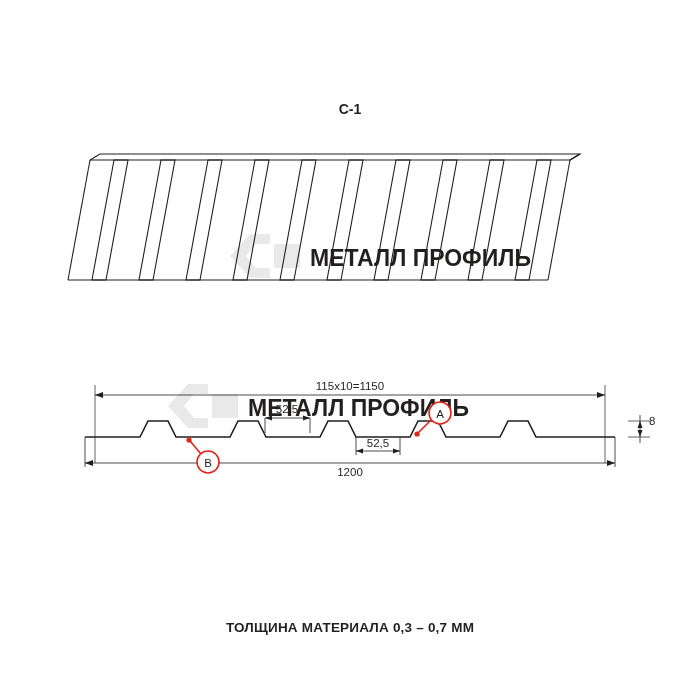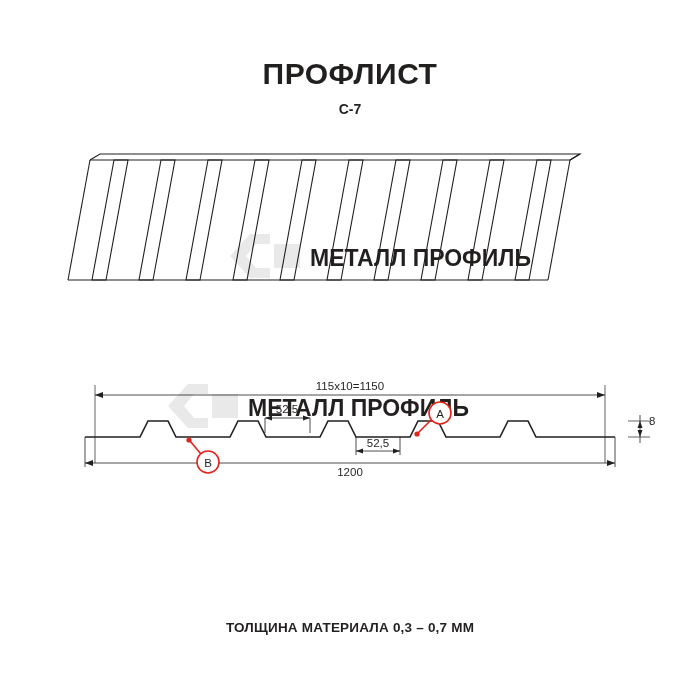--- a/index.html
+++ b/index.html
@@ -77,22 +77,21 @@
   text {
     font-family: "Liberation Sans", sans-serif;
     fill: #221f1f;
   }
 </style>
 </head>
 <body>
 
 <div class="page">
 
-  <div class="title">ПРОФЛИСТ</div>
-  <div class="subtitle">С-7</div>
+  <div class="subtitle">С-1</div>
 
   <div class="watermark wm1">
     <svg width="280" height="70" viewBox="0 0 280 70">
       <g fill="#e9e9e9">
         <path d="M8 34 L28 12 L48 12 L48 22 L34 22 L24 34 L34 46 L48 46 L48 56 L28 56 Z"></path>
         <rect x="52" y="22" width="26" height="24"></rect>
       </g>
       <text x="88" y="44" font-size="23" font-weight="bold" fill="#e9e9e9">МЕТАЛЛ ПРОФИЛЬ</text>
     </svg>
   </div>

